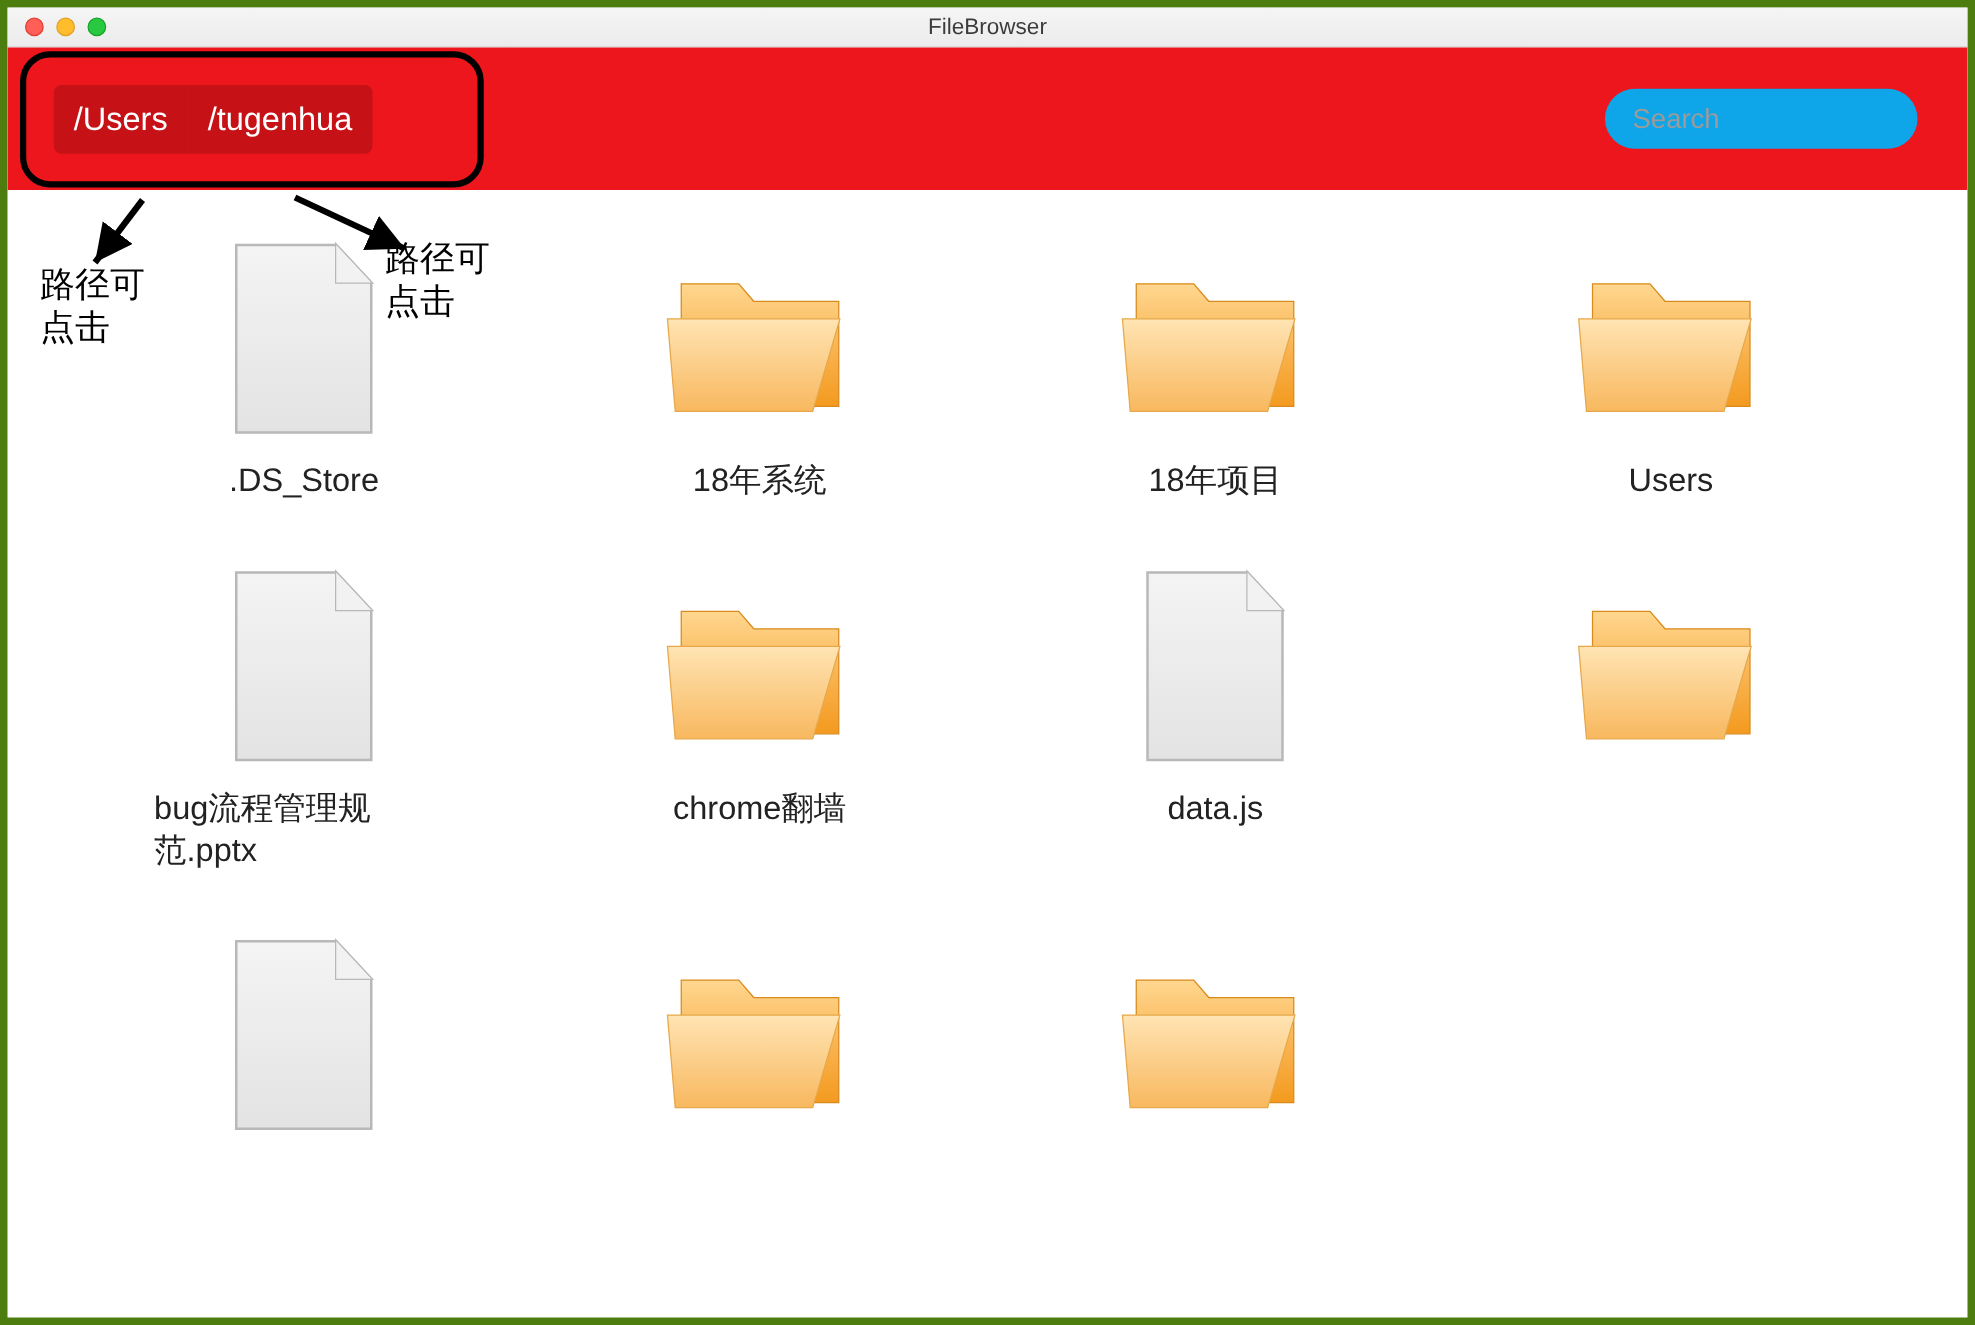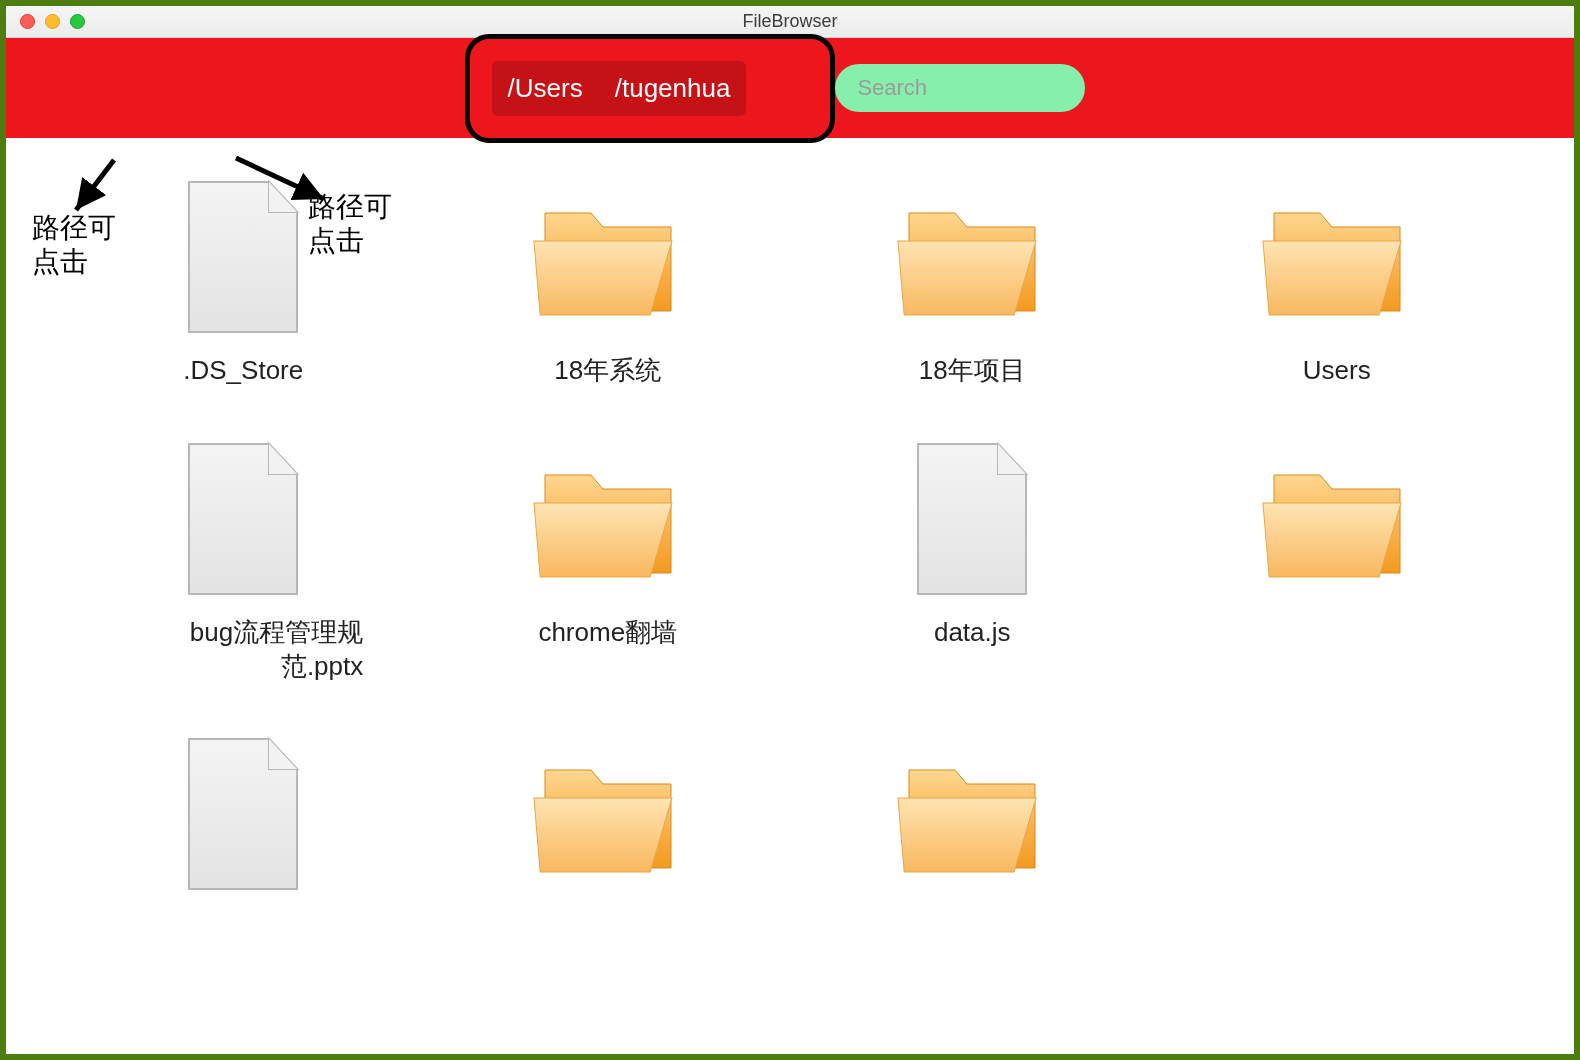--- a/index.html
+++ b/index.html
@@ -9,42 +9,42 @@
   
   .titlebar { height: 32px; background: linear-gradient(#f5f5f5, #ececec); display: flex; align-items: center; position: relative; border-bottom: 1px solid #d0d0d0; }
   .traffic { display: flex; gap: 10px; margin-left: 14px; }
   .dot { width: 15px; height: 15px; border-radius: 50%; }
   .dot.red { background:#ff5f57; border:1px solid #e33e32;}
   .dot.yellow { background:#ffbd2e; border:1px solid #e0a123;}
   .dot.green { background:#28c940; border:1px solid #17a32b;}
   .title { position:absolute; left:0; right:0; text-align:center; font-size:18px; color:#3c3c3c; pointer-events:none;}
 
   
-  .header { height: 100px; background:#ed161d; display:flex; align-items:center; justify-content:center; padding: 0 40px 0 10px; position:relative;}
+  .header { height: 114px; background:#ed161d; display:flex; align-items:center; justify-content:space-between; padding: 0 40px 0 10px; position:relative;}
   .pathbox { position:relative; }
   .pathbox-border { border: 5px solid #000; border-radius: 24px; padding: 22px 84px 22px 22px; }
   .pathchips { display:flex; }
   .pathchip { background:#c61117; color:#fff; font-size:26px; padding: 10px 14px; border: 2px solid #c61117;}
   .pathchip:first-child { border-top-left-radius: 6px; border-bottom-left-radius: 6px;}
   .pathchip:last-child { border-top-right-radius: 6px; border-bottom-right-radius: 6px;}
-  .search { background:#86efac; border:none; border-radius: 26px; height:48px; width:250px; padding: 0 22px; font-size:22px; color:#444;}
+  .search { background:#0ea5e9; border:none; border-radius: 26px; height:48px; width:250px; padding: 0 22px; font-size:22px; color:#444;}
   .search::placeholder { color:#9b9b9b; }
 
   
   .anno { position:absolute; font-size:28px; color:#000; line-height:1.2; }
   .anno1 { left: 26px; top: 205px; width:90px;}
   .anno2 { left: 302px; top: 184px; width:90px;}
   svg.arrow { position:absolute; pointer-events:none; }
 
   
   .content { flex:1; padding: 30px 60px 0 60px; overflow:hidden;}
   .grid { display:grid; grid-template-columns: repeat(4, 1fr); column-gap: 10px; row-gap: 42px;}
   .cell { display:flex; flex-direction:column; align-items:center; }
   .iconwrap { width: 150px; height: 180px; display:flex; align-items:center; justify-content:center;}
-  .label { font-size:26px; color:#222; text-align:right; margin-top: 6px; max-width: 240px; line-height: 1.3;}
+  .label { font-size:26px; color:#222; text-align:left; margin-top: 6px; max-width: 240px; line-height: 1.3;}
 </style>
 </head>
 <body>
 
 <div class="window">
 
   <div class="titlebar">
     <div class="traffic">
       <div class="dot red"></div>
       <div class="dot yellow"></div>

